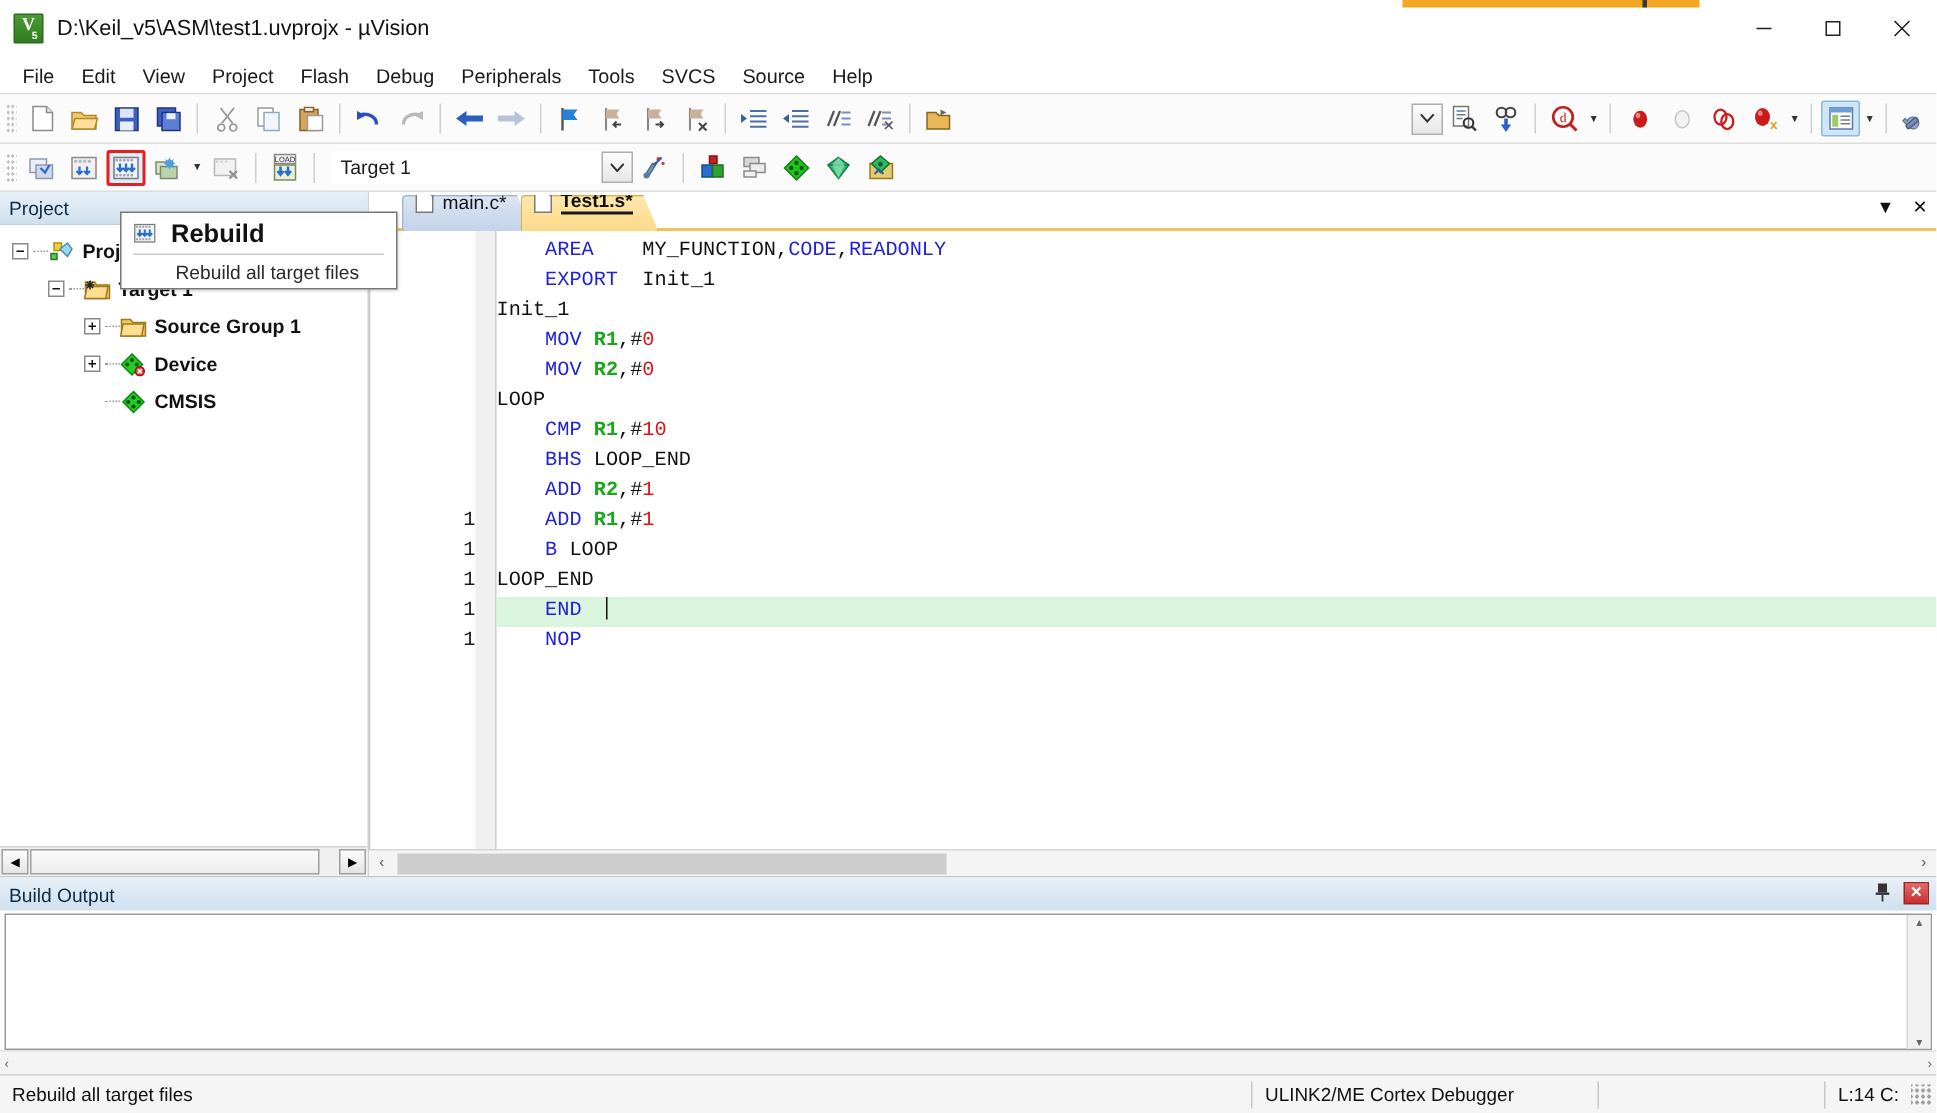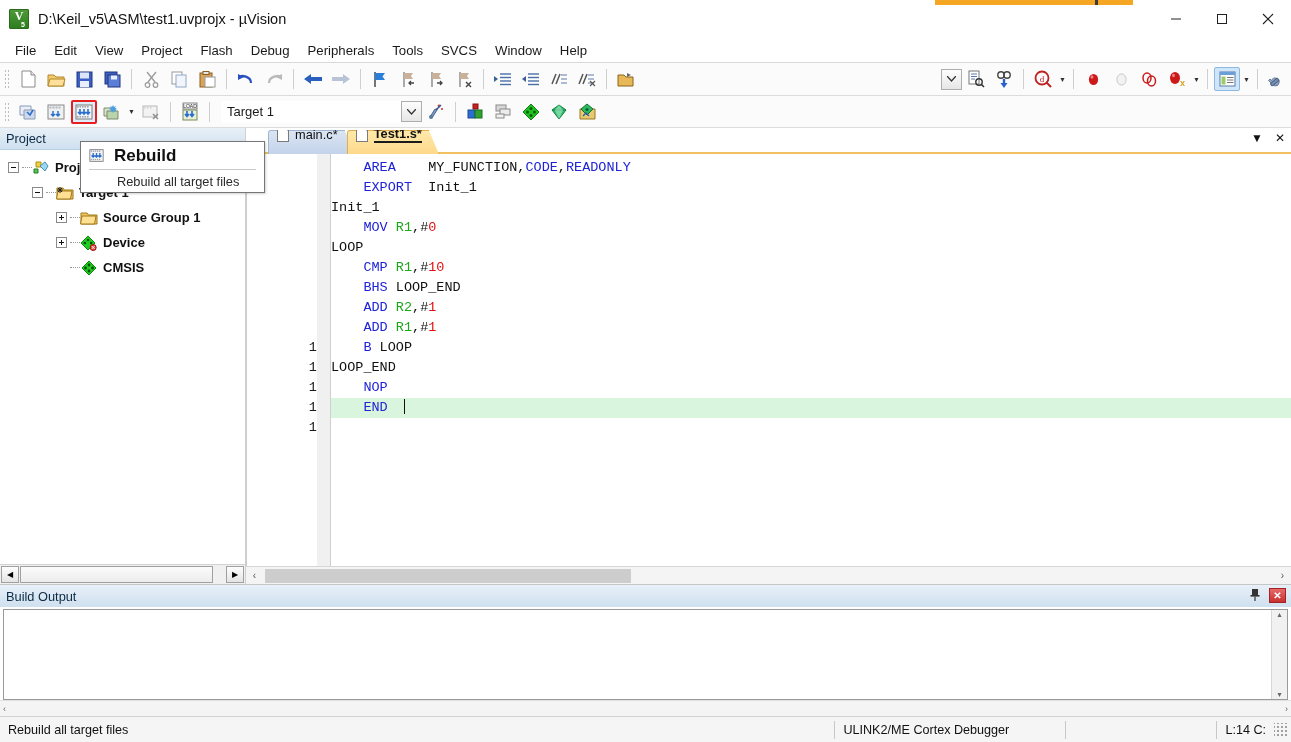--- a/index.html
+++ b/index.html
@@ -370,21 +370,21 @@
     position: relative;
     min-width: 0;
   }
   .cline {
     height: 20px;
     line-height: 20px;
     white-space: pre;
   }
   .cline.current { background: #d9f5dd; }
   .kw { color: #1f22d6; }
-  .reg { color: #1aa81a; }
+  .reg { color: #1aa81a; font-weight: bold; }
   .num { color: #e01010; }
   .plain { color: #101010; }
   .caret-bar {
     display: inline-block;
     width: 1px; height: 15px;
     background: #111;
     vertical-align: -3px;
   }
 
   .ed-hscroll {
@@ -559,21 +559,21 @@
   <div class="menubar">
     <div class="menu-item">File</div>
     <div class="menu-item">Edit</div>
     <div class="menu-item">View</div>
     <div class="menu-item">Project</div>
     <div class="menu-item">Flash</div>
     <div class="menu-item">Debug</div>
     <div class="menu-item">Peripherals</div>
     <div class="menu-item">Tools</div>
     <div class="menu-item">SVCS</div>
-    <div class="menu-item">Window</div>
+    <div class="menu-item">Source</div>
     <div class="menu-item">Help</div>
   </div>
 
   <div class="toolbar row1">
     <div class="grip"></div>
 
     <div class="tb-btn">
       <svg width="17" height="18" viewBox="0 0 17 18">
           <path d="M2 1 h9 l4 4 v12 h-13 z" fill="#fff" stroke="#8a8a8a"></path>
           <path d="M11 1 v4 h4" fill="#e8e8e8" stroke="#8a8a8a"></path>
@@ -1097,29 +1097,30 @@
           <div class="gline">11</div>
           <div class="gline">12</div>
           <div class="gline">13</div>
           <div class="gline">14</div>
         </div>
         <div class="codelines" id="codelines">
             <div class="cline"><span class="plain">    </span><span class="kw">AREA</span><span class="plain">    MY_FUNCTION,</span><span class="kw">CODE</span><span class="plain">,</span><span class="kw">READONLY</span></div>
             <div class="cline"><span class="plain">    </span><span class="kw">EXPORT</span><span class="plain">  Init_1</span></div>
             <div class="cline"><span class="plain">Init_1</span></div>
             <div class="cline"><span class="plain">    </span><span class="kw">MOV</span><span class="plain"> </span><span class="reg">R1</span><span class="plain">,#</span><span class="num">0</span></div>
+            <div class="cline"><span class="plain">    </span><span class="kw">MOV</span><span class="plain"> </span><span class="reg">R2</span><span class="plain">,#</span><span class="num">0</span></div>
             <div class="cline"><span class="plain">LOOP</span></div>
             <div class="cline"><span class="plain">    </span><span class="kw">CMP</span><span class="plain"> </span><span class="reg">R1</span><span class="plain">,#</span><span class="num">10</span></div>
             <div class="cline"><span class="plain">    </span><span class="kw">BHS</span><span class="plain"> LOOP_END</span></div>
             <div class="cline"><span class="plain">    </span><span class="kw">ADD</span><span class="plain"> </span><span class="reg">R2</span><span class="plain">,#</span><span class="num">1</span></div>
             <div class="cline"><span class="plain">    </span><span class="kw">ADD</span><span class="plain"> </span><span class="reg">R1</span><span class="plain">,#</span><span class="num">1</span></div>
             <div class="cline"><span class="plain">    </span><span class="kw">B</span><span class="plain"> LOOP</span></div>
             <div class="cline"><span class="plain">LOOP_END</span></div>
+            <div class="cline current"><span class="plain">    </span><span class="kw">END</span><span class="plain">  </span><span class="caret-bar"></span></div>
             <div class="cline"><span class="plain">    </span><span class="kw">NOP</span></div>
-            <div class="cline current"><span class="plain">    </span><span class="kw">END</span><span class="plain">  </span><span class="caret-bar"></span></div>
           </div>
       </div>
 
       <div class="ed-hscroll">
         <div class="ed-arrow">‹</div>
         <div class="ed-thumb"></div>
         <div class="ed-track"></div>
         <div class="ed-arrow">›</div>
       </div>
     </div>

